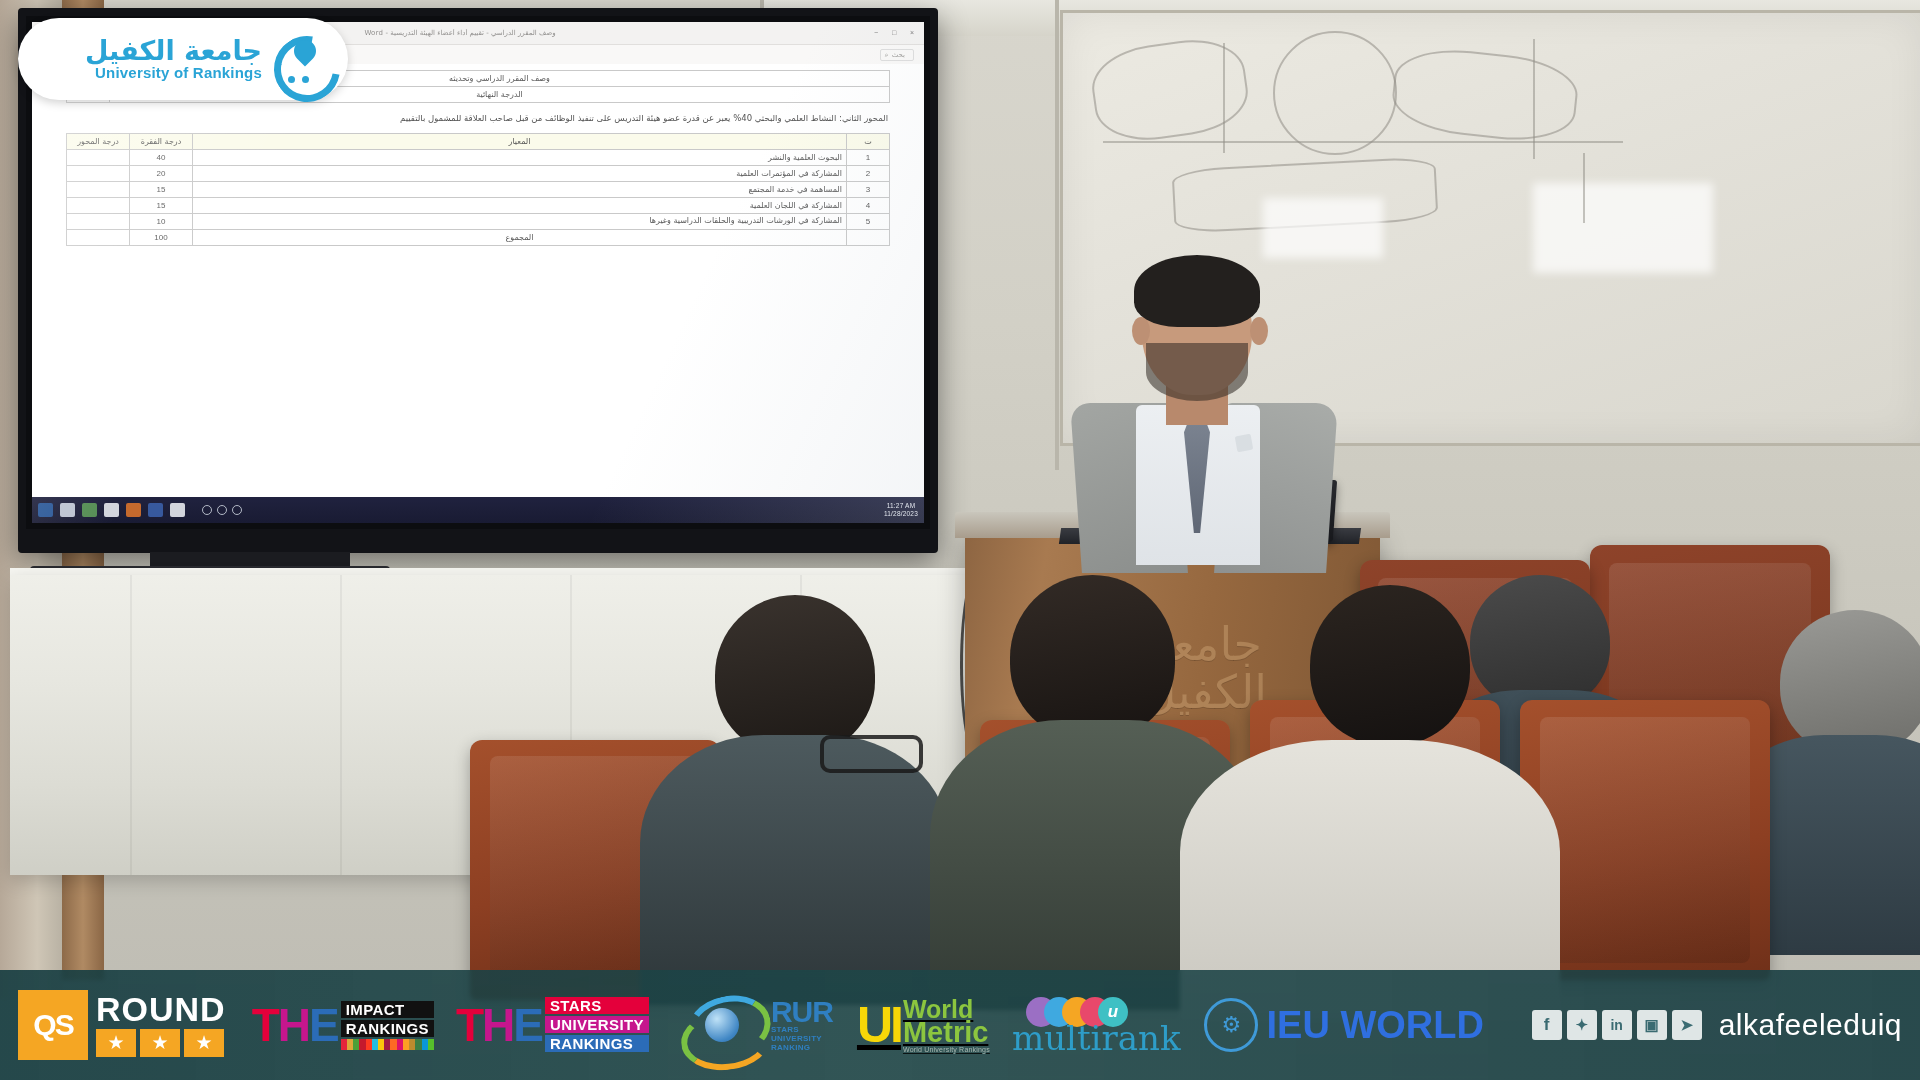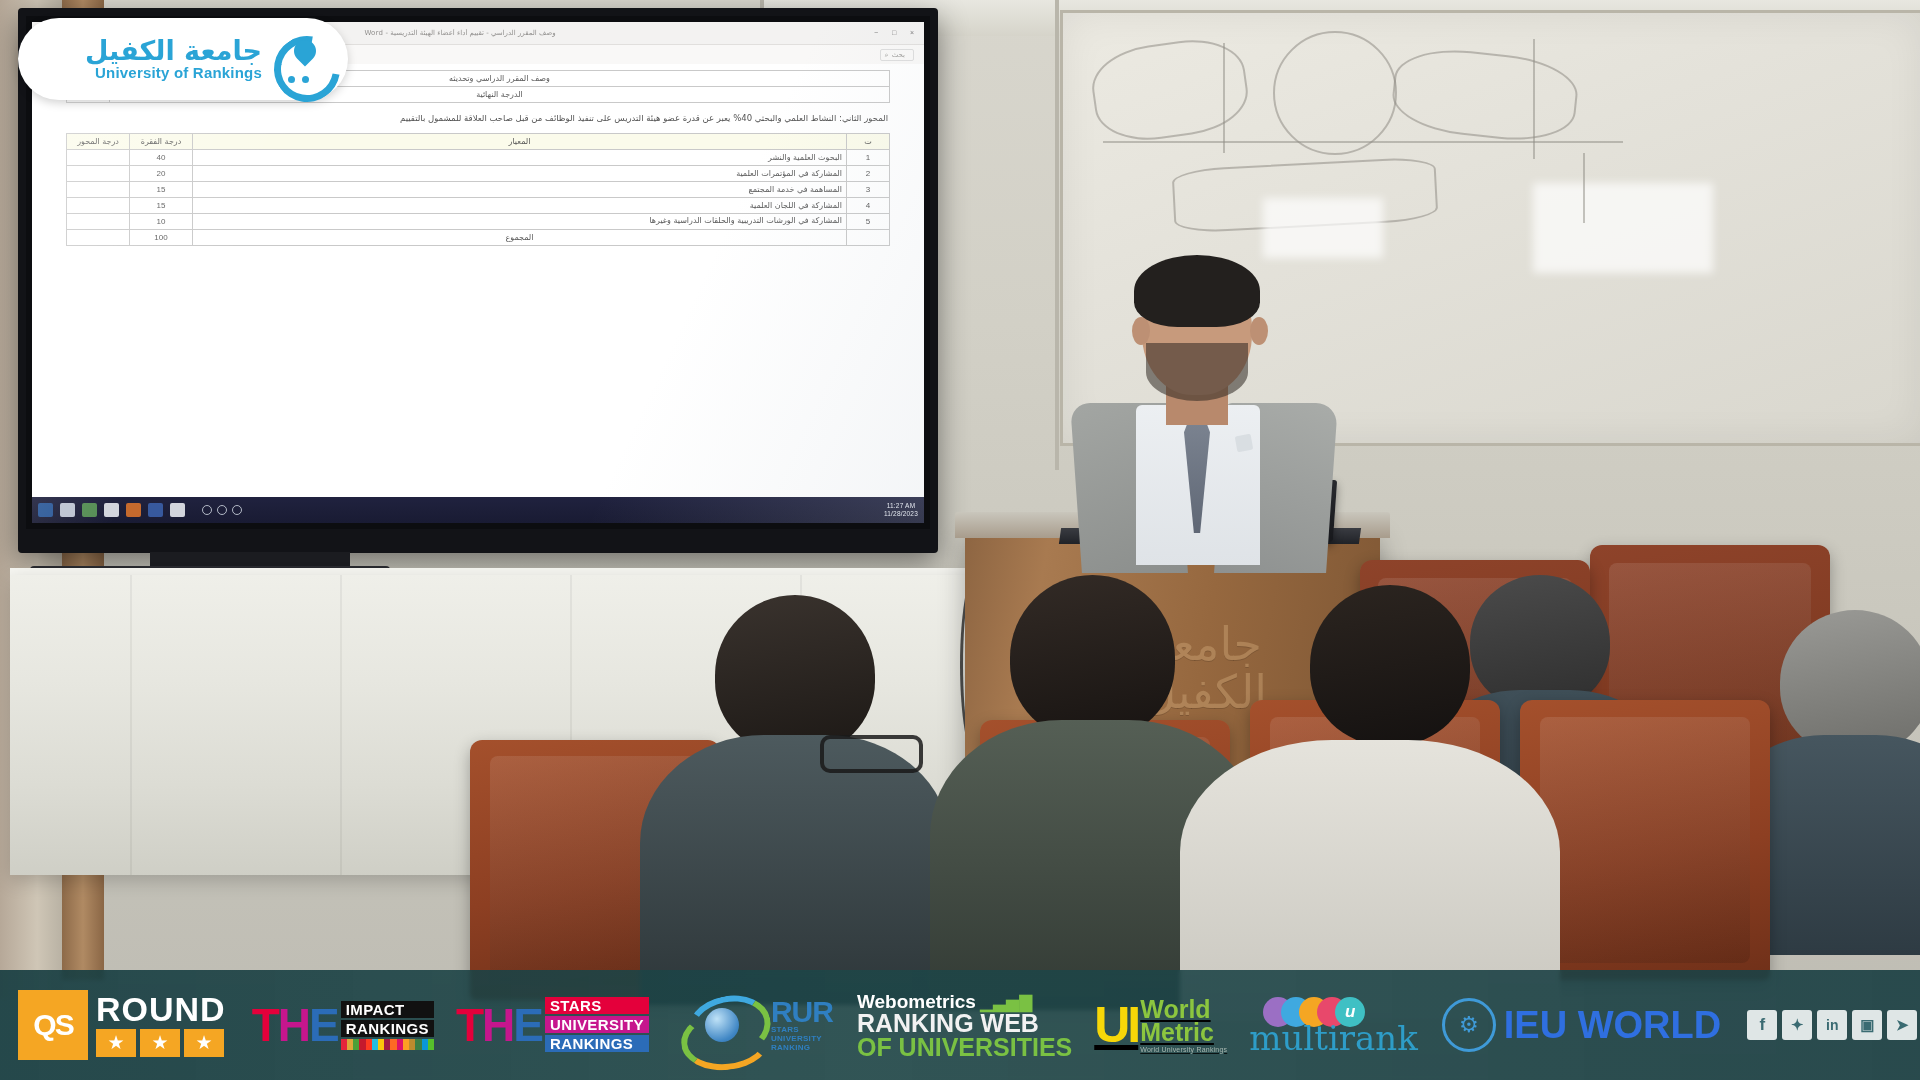--- a/index.html
+++ b/index.html
@@ -176,21 +176,21 @@
   .rur-big{font-weight:bold;font-size:30px;line-height:26px;letter-spacing:-1px;}
   .rur-sml{font-size:8px;line-height:9px;font-weight:bold;letter-spacing:.3px;}
   .webo{color:#fff;}
   .webo-1{font-weight:bold;font-size:19px;line-height:19px;}
   .webo-2{font-weight:bold;font-size:25px;line-height:24px;color:#f2f2f2;}
   .webo-3{font-weight:bold;font-size:25px;line-height:24px;color:#7ac143;}
   .ui-green{display:flex;align-items:center;text-decoration:underline;}
   .ui-u{color:#f7d708;font-weight:bold;font-size:50px;line-height:44px;letter-spacing:-3px;}
   .ui-g{margin-left:2px;}
   .ui-g1{color:#8cc63f;font-weight:bold;font-size:25px;line-height:23px;}
-  .ui-g2{color:#8cc63f;font-weight:bold;font-size:25px;line-height:23px;}
+  .ui-g2{color:#8cc63f;font-weight:bold;font-size:29px;line-height:23px;}
   .ui-sub{color:#cfd8cf;font-size:7px;letter-spacing:.2px;margin-top:2px;opacity:.75;}
   .mr{position:relative;}
   .mr-dots{display:flex;margin-left:14px;}
   .mr-dots i{width:30px;height:30px;border-radius:50%;margin-left:-12px;display:block;}
   .mr-word{color:#2e9dc8;font-family:"DejaVu Serif",serif;font-size:34px;line-height:30px;margin-top:-4px;}
   .ieu-seal{width:48px;height:48px;border-radius:50%;border:3px solid #3f9ad8;
     display:flex;align-items:center;justify-content:center;color:#3f9ad8;font-size:22px;}
   .ieu-txt{color:#2f6fe0;font-weight:bold;font-size:38px;line-height:34px;margin-left:8px;letter-spacing:0px;}
   .socials{display:flex;gap:5px;align-items:center;}
   .soc{width:30px;height:30px;background:#dfe6e6;border-radius:3px;display:flex;
@@ -491,30 +491,20 @@
         <div class="arc" style="left:6px;top:16px;width:78px;height:48px;border-width:6px;border-bottom-color:#f5a623;border-left-color:#7ac143;transform:rotate(-6deg);"></div>
       </div>
       <div class="rur-txt">
         <div class="rur-big">RUR</div>
         <div class="rur-sml">STARS</div>
         <div class="rur-sml">UNIVERSITY</div>
         <div class="rur-sml">RANKING</div>
       </div>
     </div>
 
-    <div class="badge" style="margin-right:22px;">
-      <div class="webo">
-        <div style="display:flex;align-items:flex-end;gap:4px;">
-          <span class="webo-1">Webometrics</span>
-          <span style="color:#7ac143;font-size:17px;line-height:17px;">▁▃▅▇</span>
-        </div>
-        <div class="webo-2">RANKING WEB</div>
-        <div class="webo-3">OF UNIVERSITIES</div>
-      </div>
-    </div>
 
     <div class="badge ui-green" style="margin-right:22px;">
       <div class="ui-u">UI</div>
       <div class="ui-g">
         <div class="ui-g1">World</div>
         <div class="ui-g2">Metric</div>
         <div class="ui-sub">World University Rankings</div>
       </div>
     </div>
 

